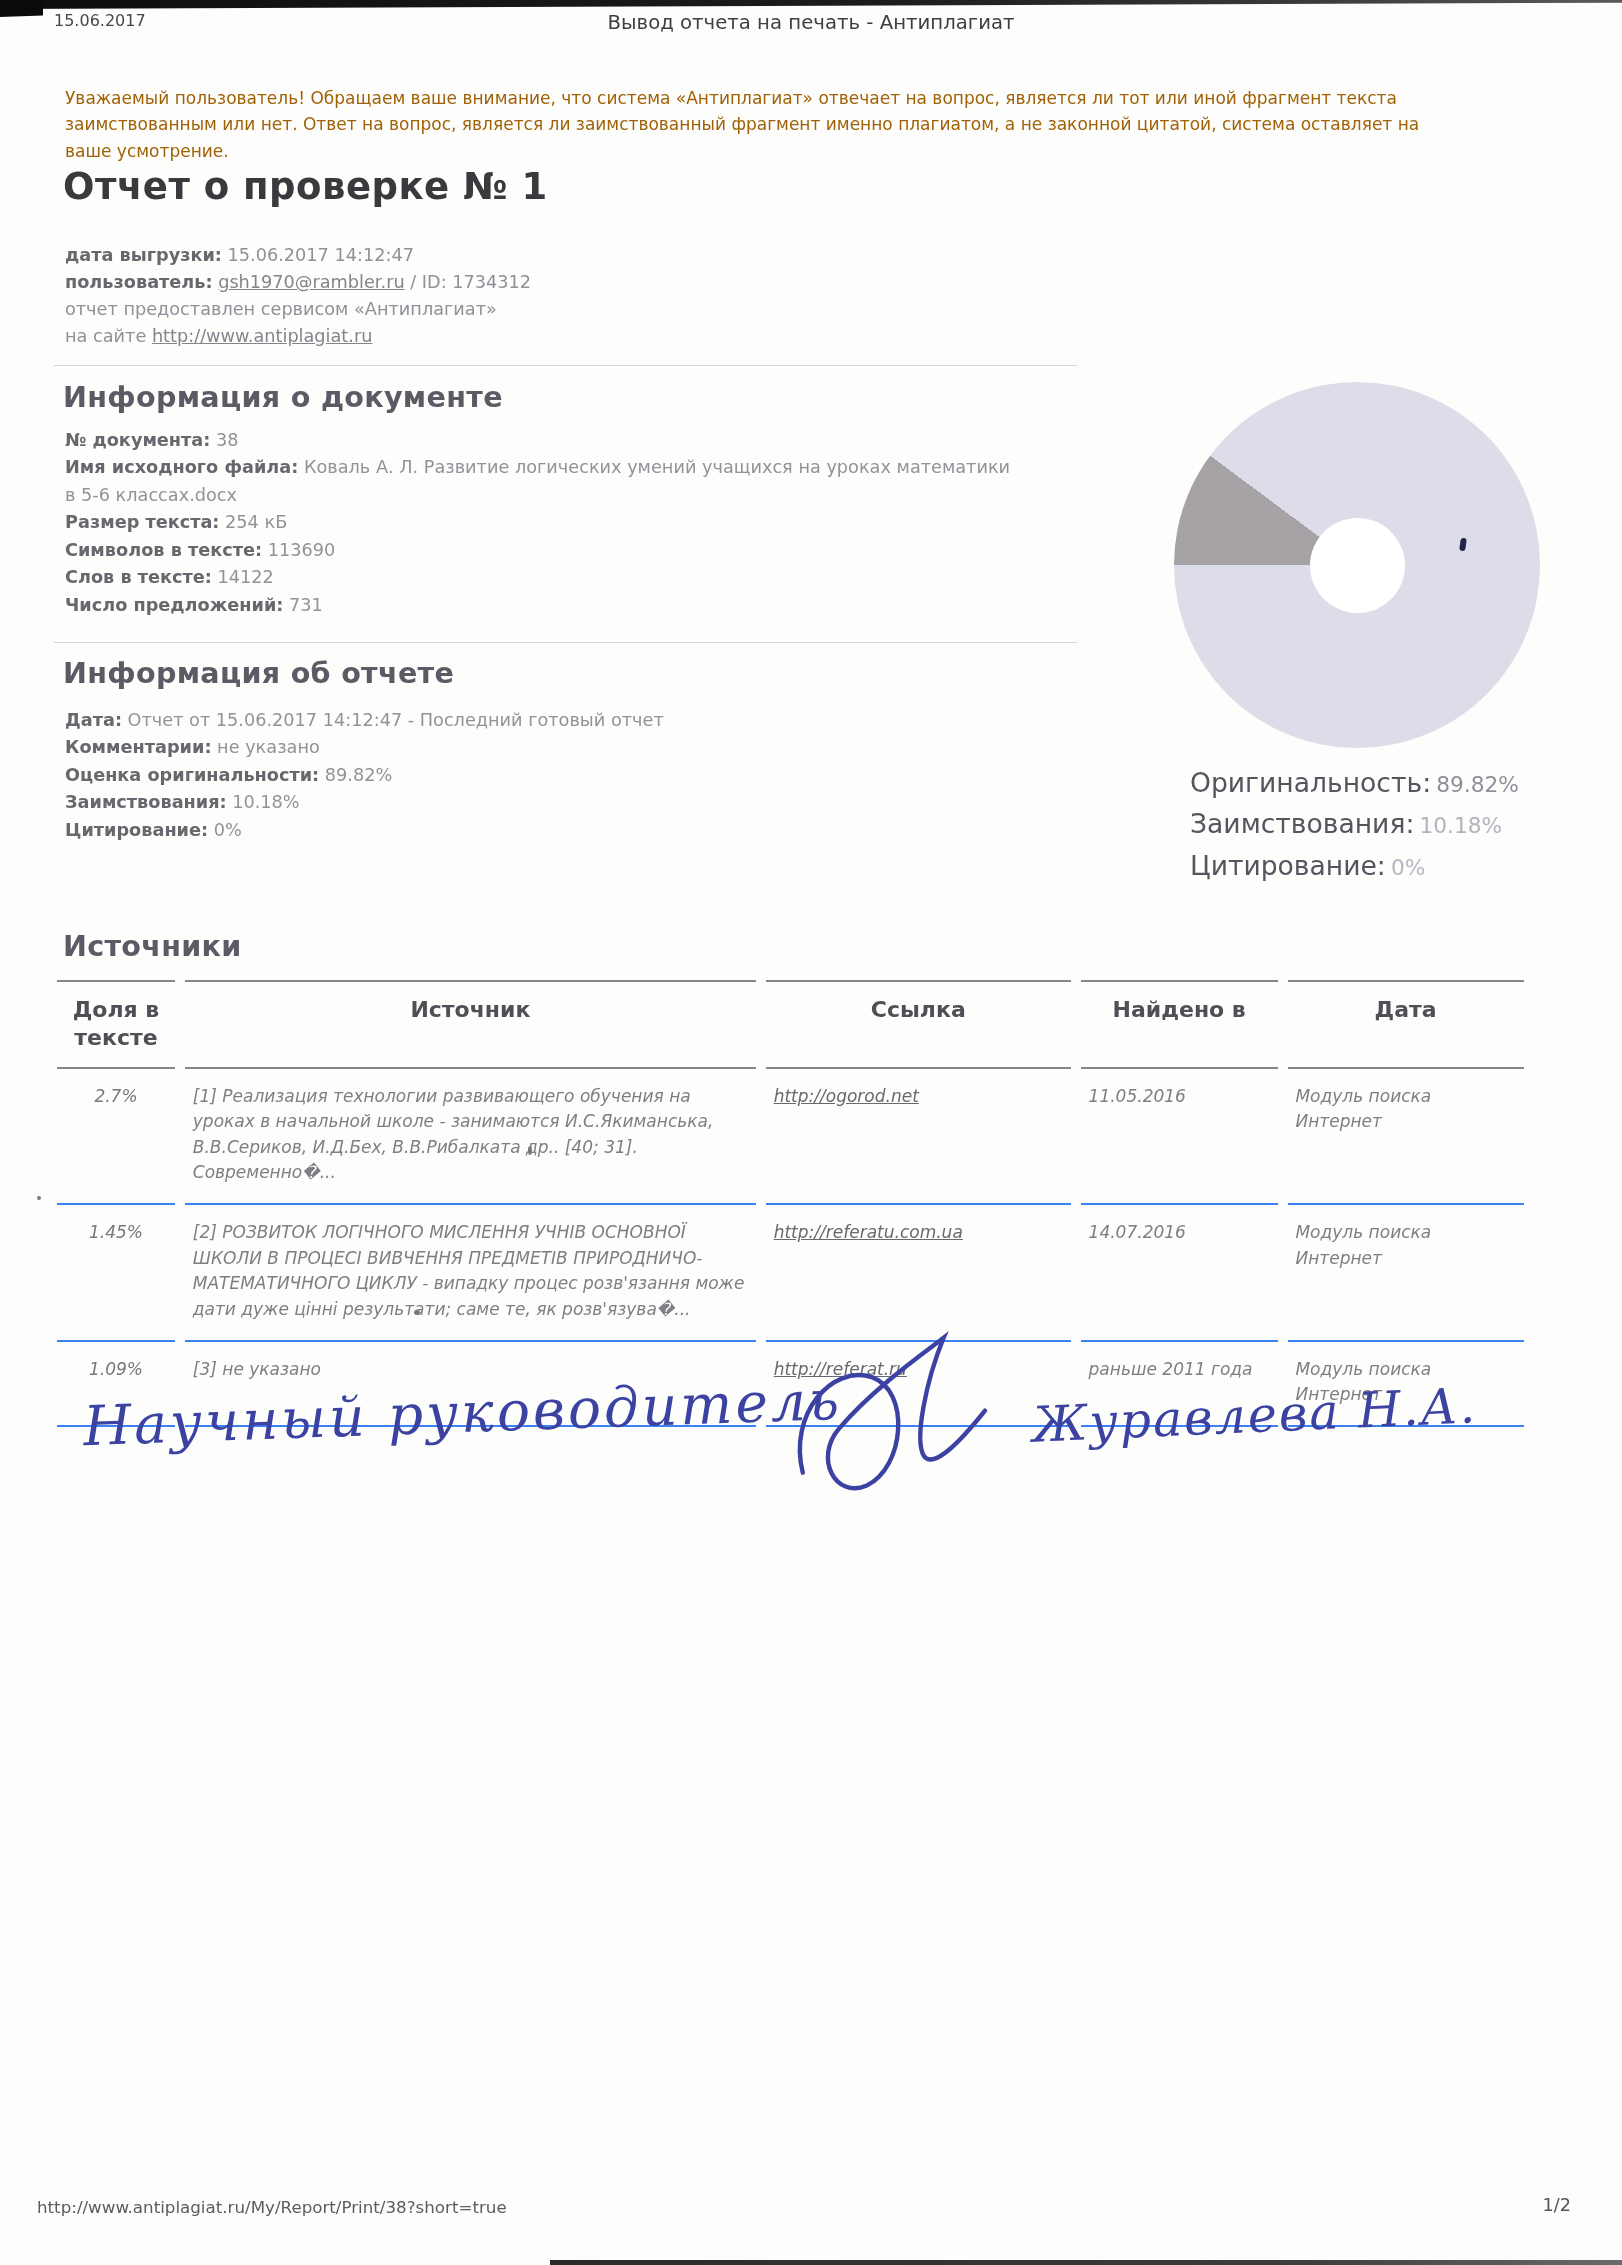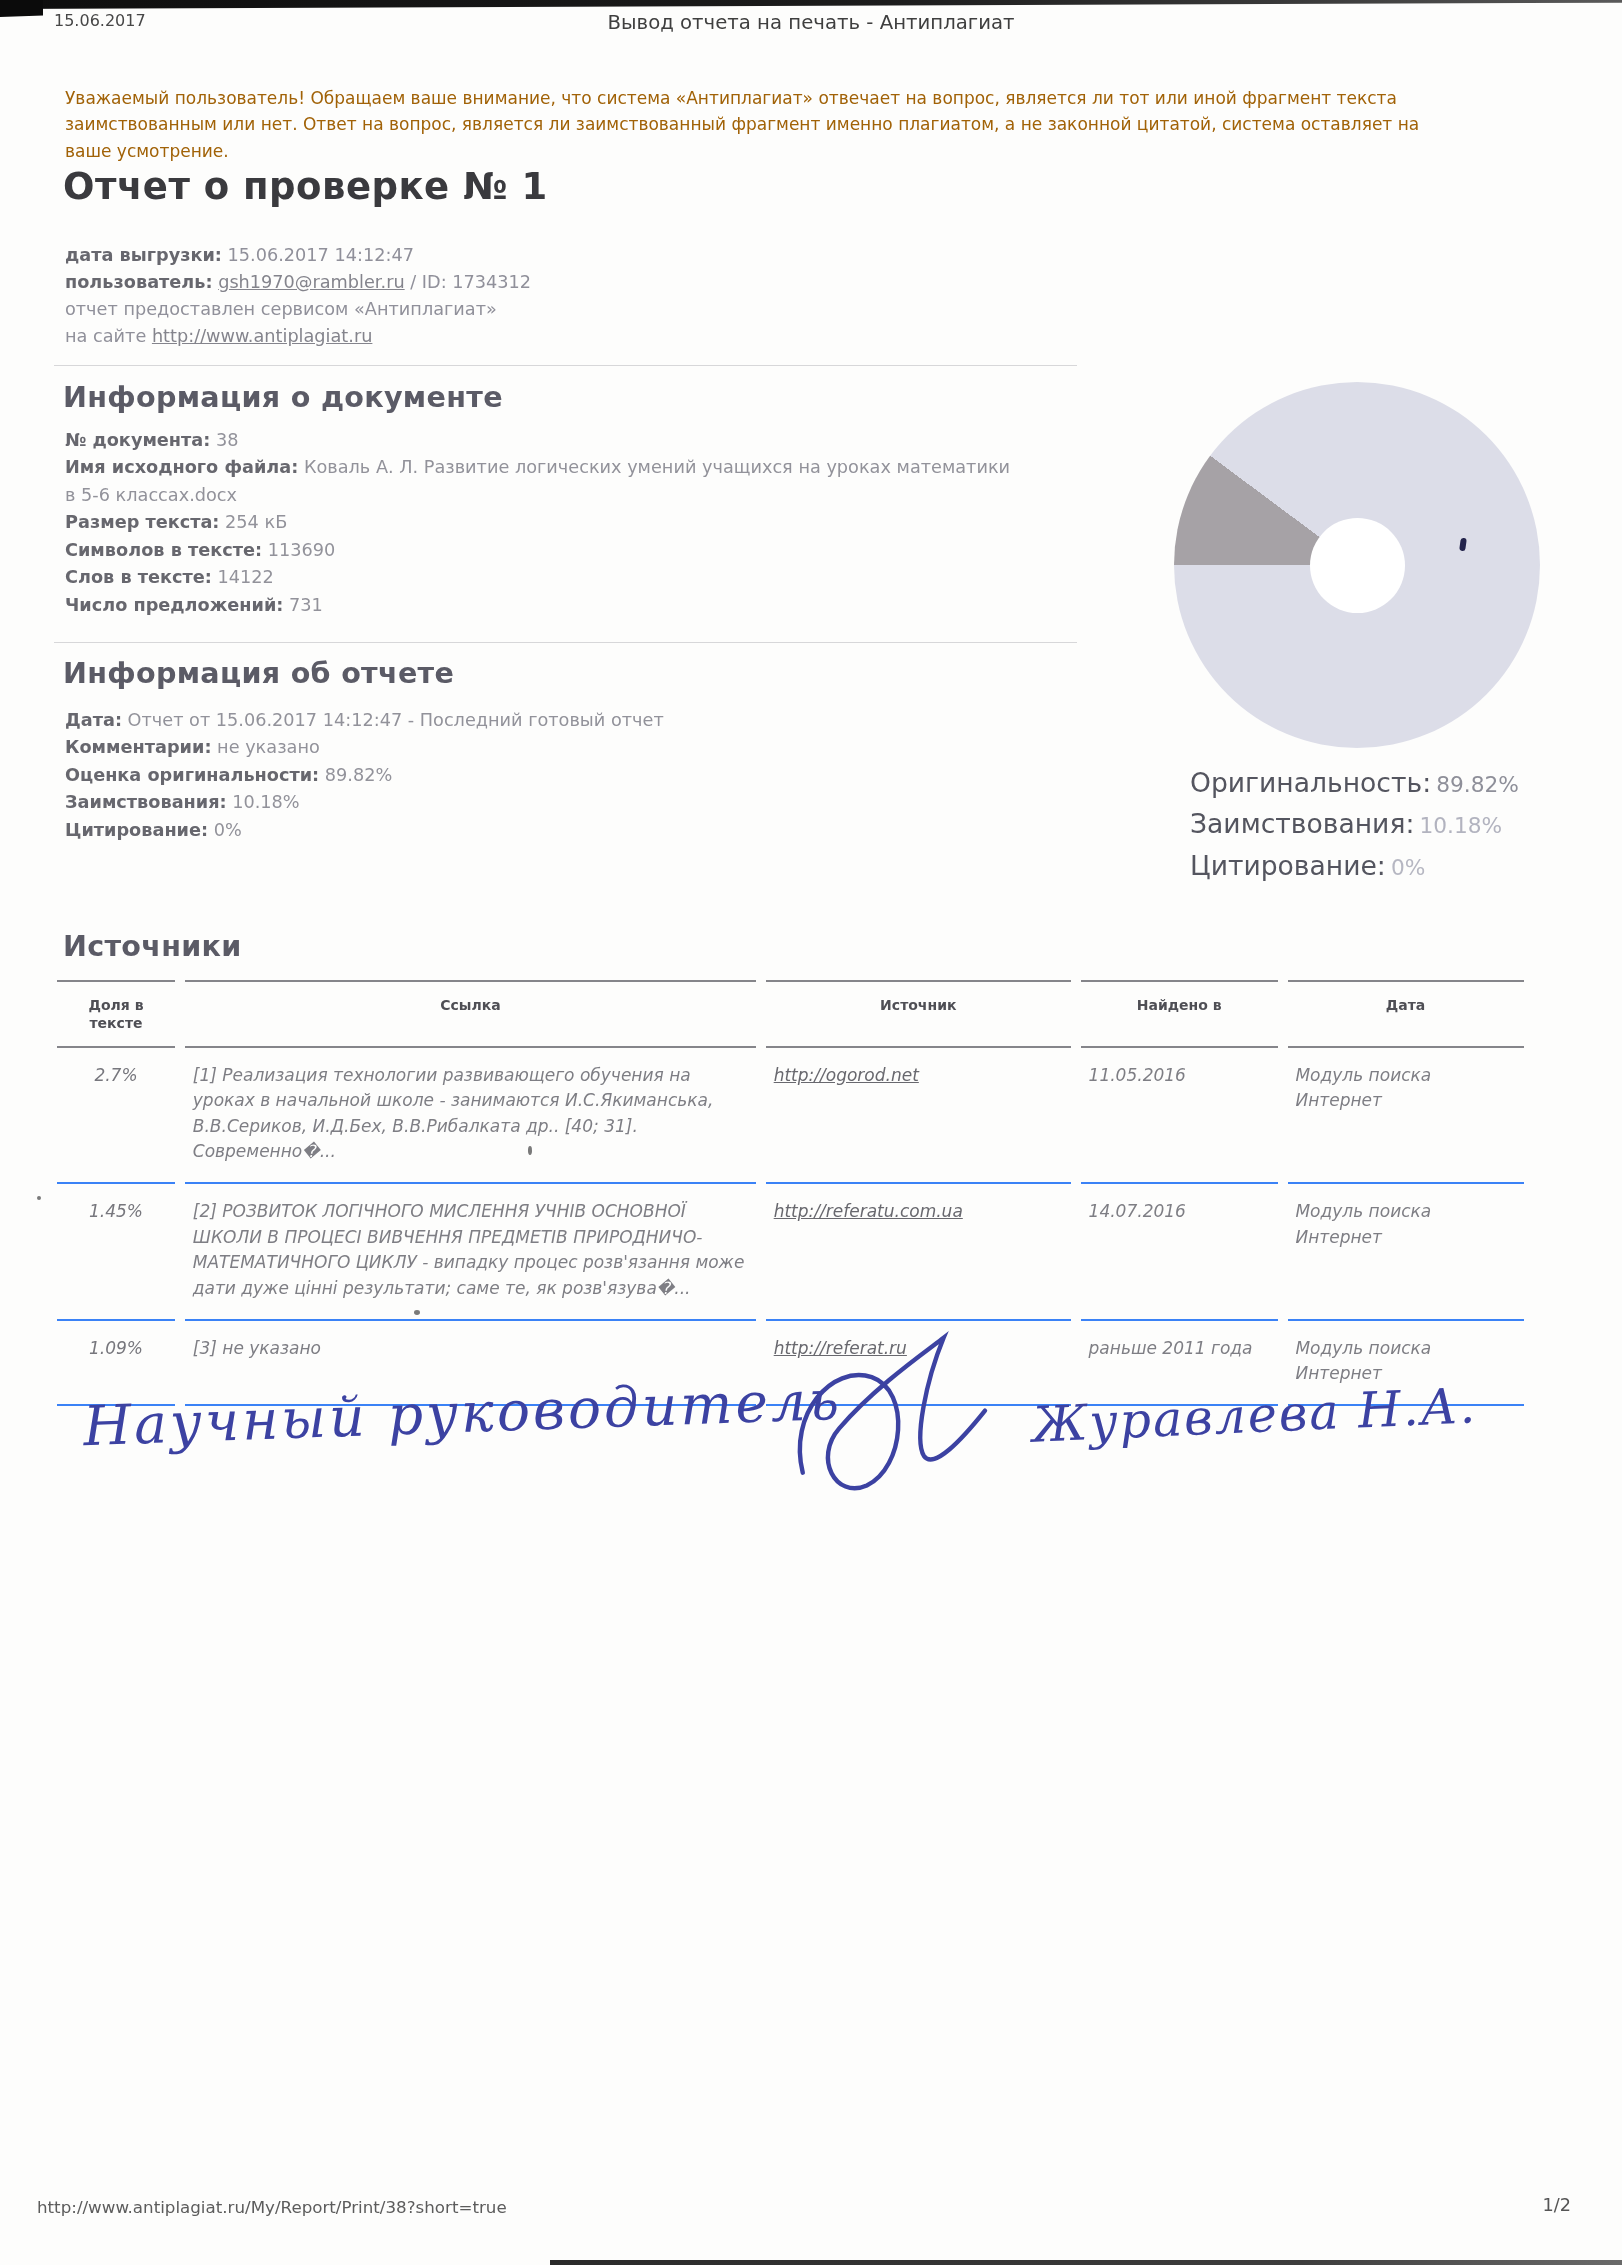--- a/index.html
+++ b/index.html
@@ -81,21 +81,21 @@
   
   .src-table{
     position:absolute;left:57px;top:980px;
     display:grid;
     grid-template-columns:118px 571px 305px 197px 236px;
     column-gap:9.9px;
     font-size:17px;color:#7e7e84;
   }
   .th{
     border-top:2px solid #85858a;border-bottom:2px solid #85858a;
-    padding:13.8px 5.9px;font-weight:bold;color:#4f4f55;font-size:14px;
+    padding:13.8px 5.9px;font-weight:bold;color:#4f4f55;font-size:22px;
     text-align:center;line-height:1.3;
   }
   .td{
     border-bottom:2px solid #3b82f6;
     padding:14.8px 7.9px 17.7px 7.9px;line-height:1.5;font-style:italic;
   }
   .td.share{text-align:center;color:#77777d;}
   .td a, .td .lnk{color:#68686e;}
 
   
@@ -182,22 +182,22 @@
     <div class="row">
       <span class="stat-label">Цитирование:</span>
       <span class="stat-val v3">0%</span>
     </div>
   </div>
 
   <div class="section-heading" style="top:929px;">Источники</div>
 
   <div class="src-table">
     <div class="th">Доля в тексте</div>
+    <div class="th">Источник</div>
     <div class="th">Ссылка</div>
-    <div class="th">Источник</div>
     <div class="th">Найдено в</div>
     <div class="th">Дата</div>
 
     <div class="td share">2.7%</div>
     <div class="td">[1] Реализация технологии развивающего обучения на уроках в начальной школе - занимаются И.С.Якиманська, В.В.Сериков, И.Д.Бех, В.В.Рибалката др.. [40; 31]. Современно�...</div>
     <div class="td"><span class="lnk">http://ogorod.net</span></div>
     <div class="td">11.05.2016</div>
     <div class="td">Модуль поиска Интернет</div>
 
     <div class="td share">1.45%</div>

